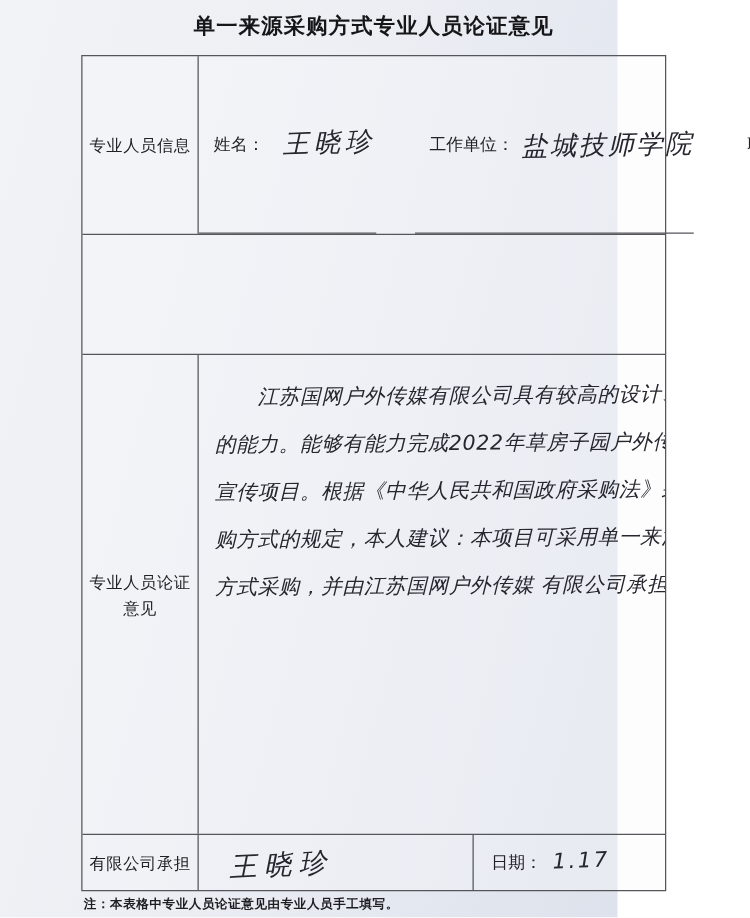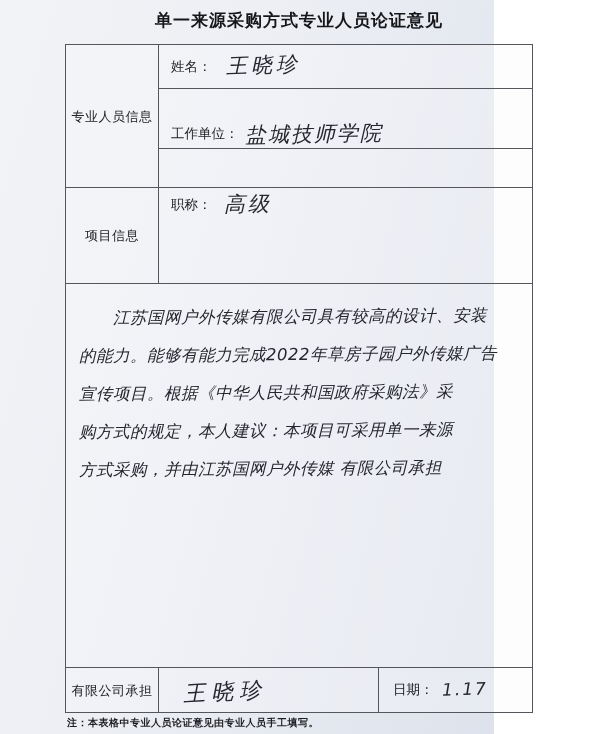--- a/index.html
+++ b/index.html
@@ -24,21 +24,21 @@
     background:rgba(248,249,251,0.35);
   }
   .section { display:flex; border-bottom:1px solid #55565b; }
   .section:last-child { border-bottom:none; }
   .label-col {
     width:93px; flex:0 0 93px; border-right:1px solid #55565b;
     display:flex; flex-direction:column; align-items:center; justify-content:center;
     font-size:13px; font-weight:400; color:#222226; text-align:center; line-height:21px;
     letter-spacing:0.5px;
   }
-  .content-col { flex:1; display:flex; flex-direction:column; min-width:0;gap:31px; }
+  .content-col { flex:1; display:flex; flex-direction:row; min-width:0;gap:31px; }
   .field-row {
     border-bottom:1px solid #55565b; display:flex; align-items:center;
     padding-left:12px; flex:1;
   }
   .field-row:last-child { border-bottom:none; }
   .p-label { font-size:13.5px; color:#222226; white-space:nowrap; }
   .p-bold  { font-size:13.5px; font-weight:600; color:#1e1e22; white-space:nowrap; }
   .hw {
     font-family:"DejaVu Sans", sans-serif; font-style:italic;
     color:#26262e; white-space:nowrap;
@@ -90,24 +90,27 @@
           <span class="hw hw-unit">盐城技师学院</span>
         </div>
         <div class="field-row" style="flex:0 0 50px;">
           <span class="p-label">职称：</span>
           <span class="hw hw-title">高级</span>
         </div>
       </div>
     </div>
 
     <div class="section" style="height:96px;">
-      <div class="label-col">项目信息</div>
     </div>
 
     <div class="section" style="height:384px;">
+      <div class="label-col">
+        <span>专业人员论证</span>
+        <span>意见</span>
+      </div>
       <div class="content-col">
         <div class="opinion-cell">
           <div class="op-line first">江苏国网户外传媒有限公司具有较高的设计、安装</div>
           <div class="op-line">的能力。能够有能力完成2022年草房子园户外传媒广告</div>
           <div class="op-line">宣传项目。根据《中华人民共和国政府采购法》采</div>
           <div class="op-line">购方式的规定，本人建议：本项目可采用单一来源</div>
           <div class="op-line">方式采购，并由江苏国网户外传媒 有限公司承担</div>
         </div>
       </div>
     </div>

